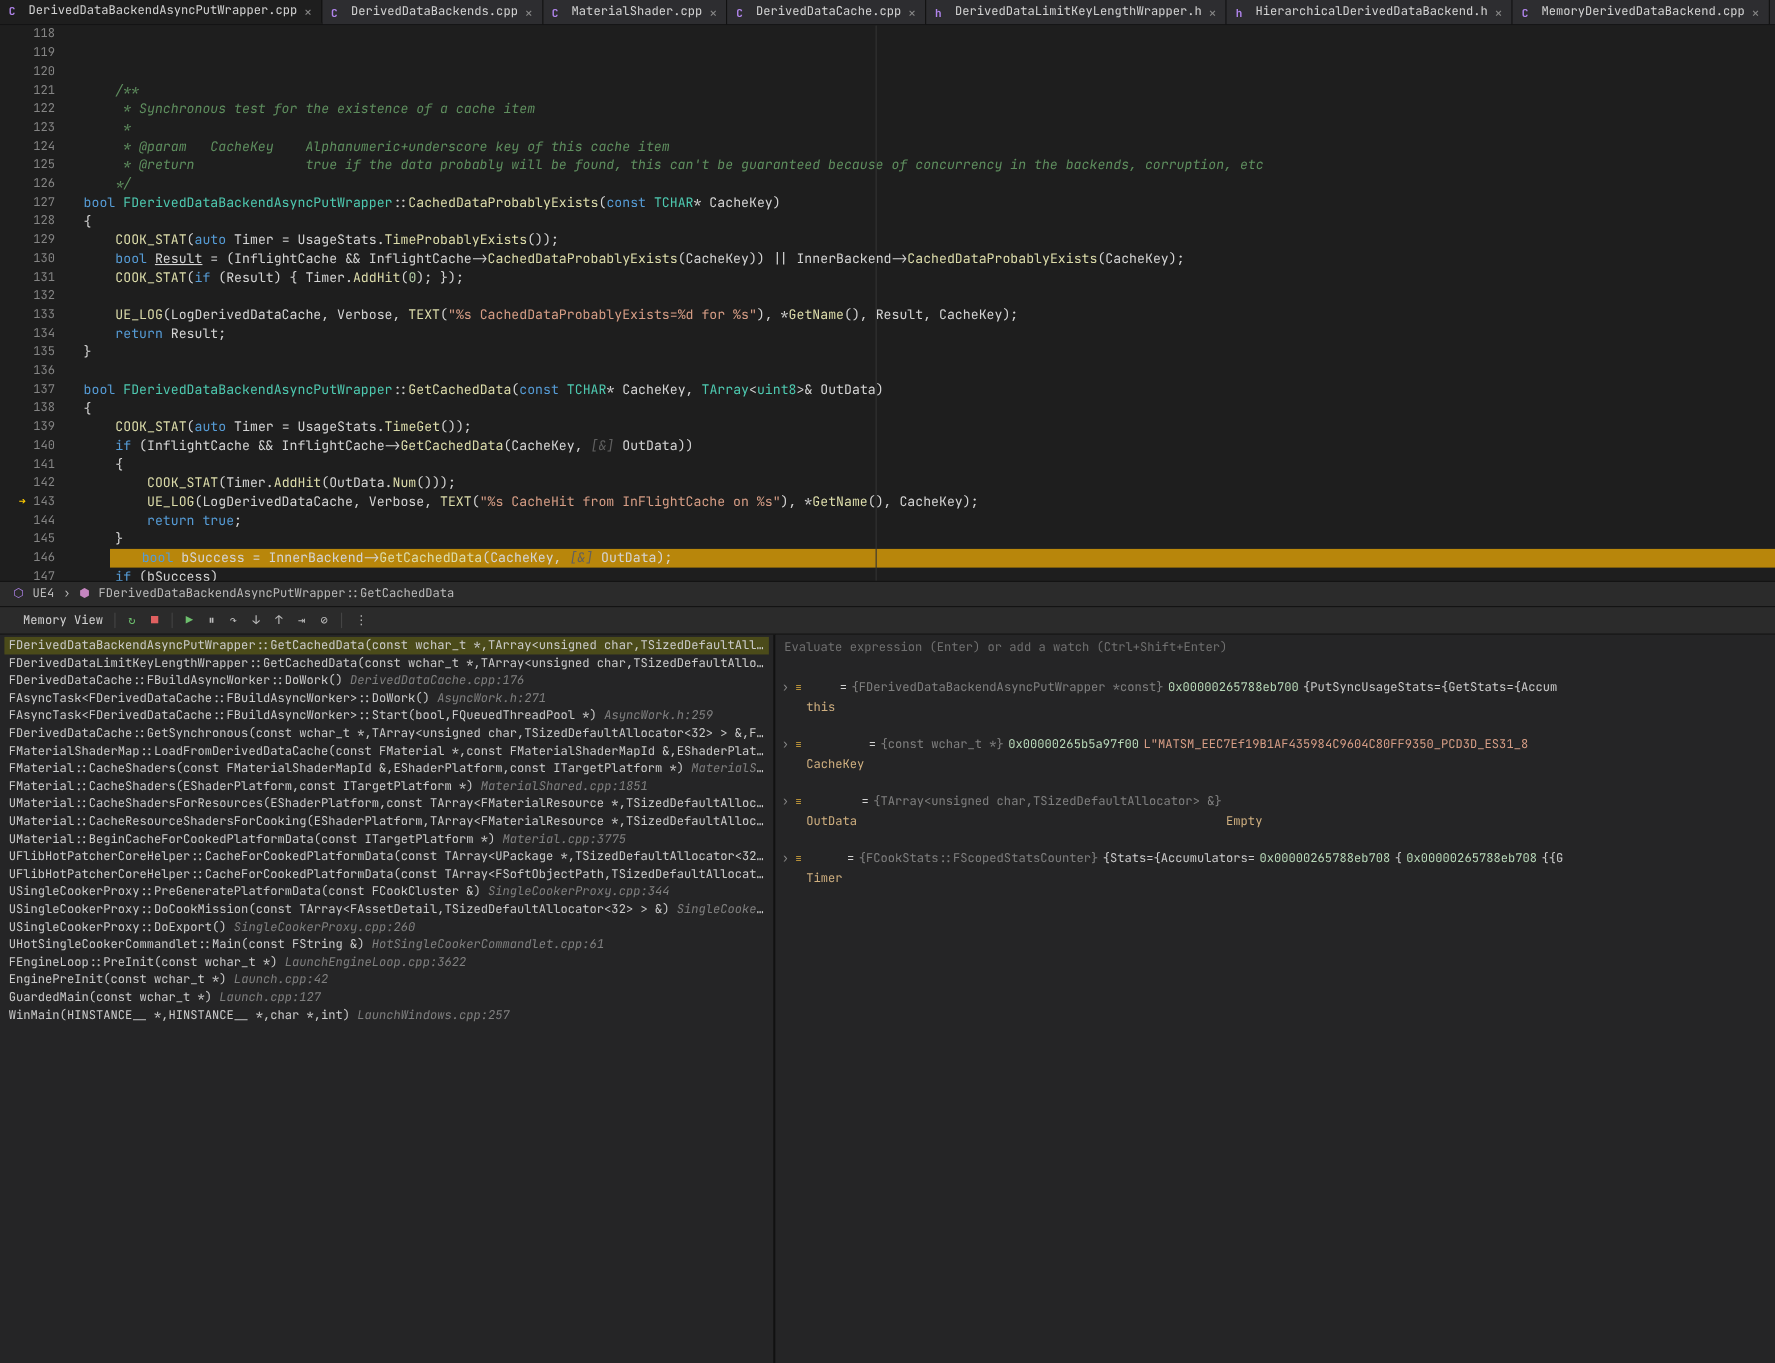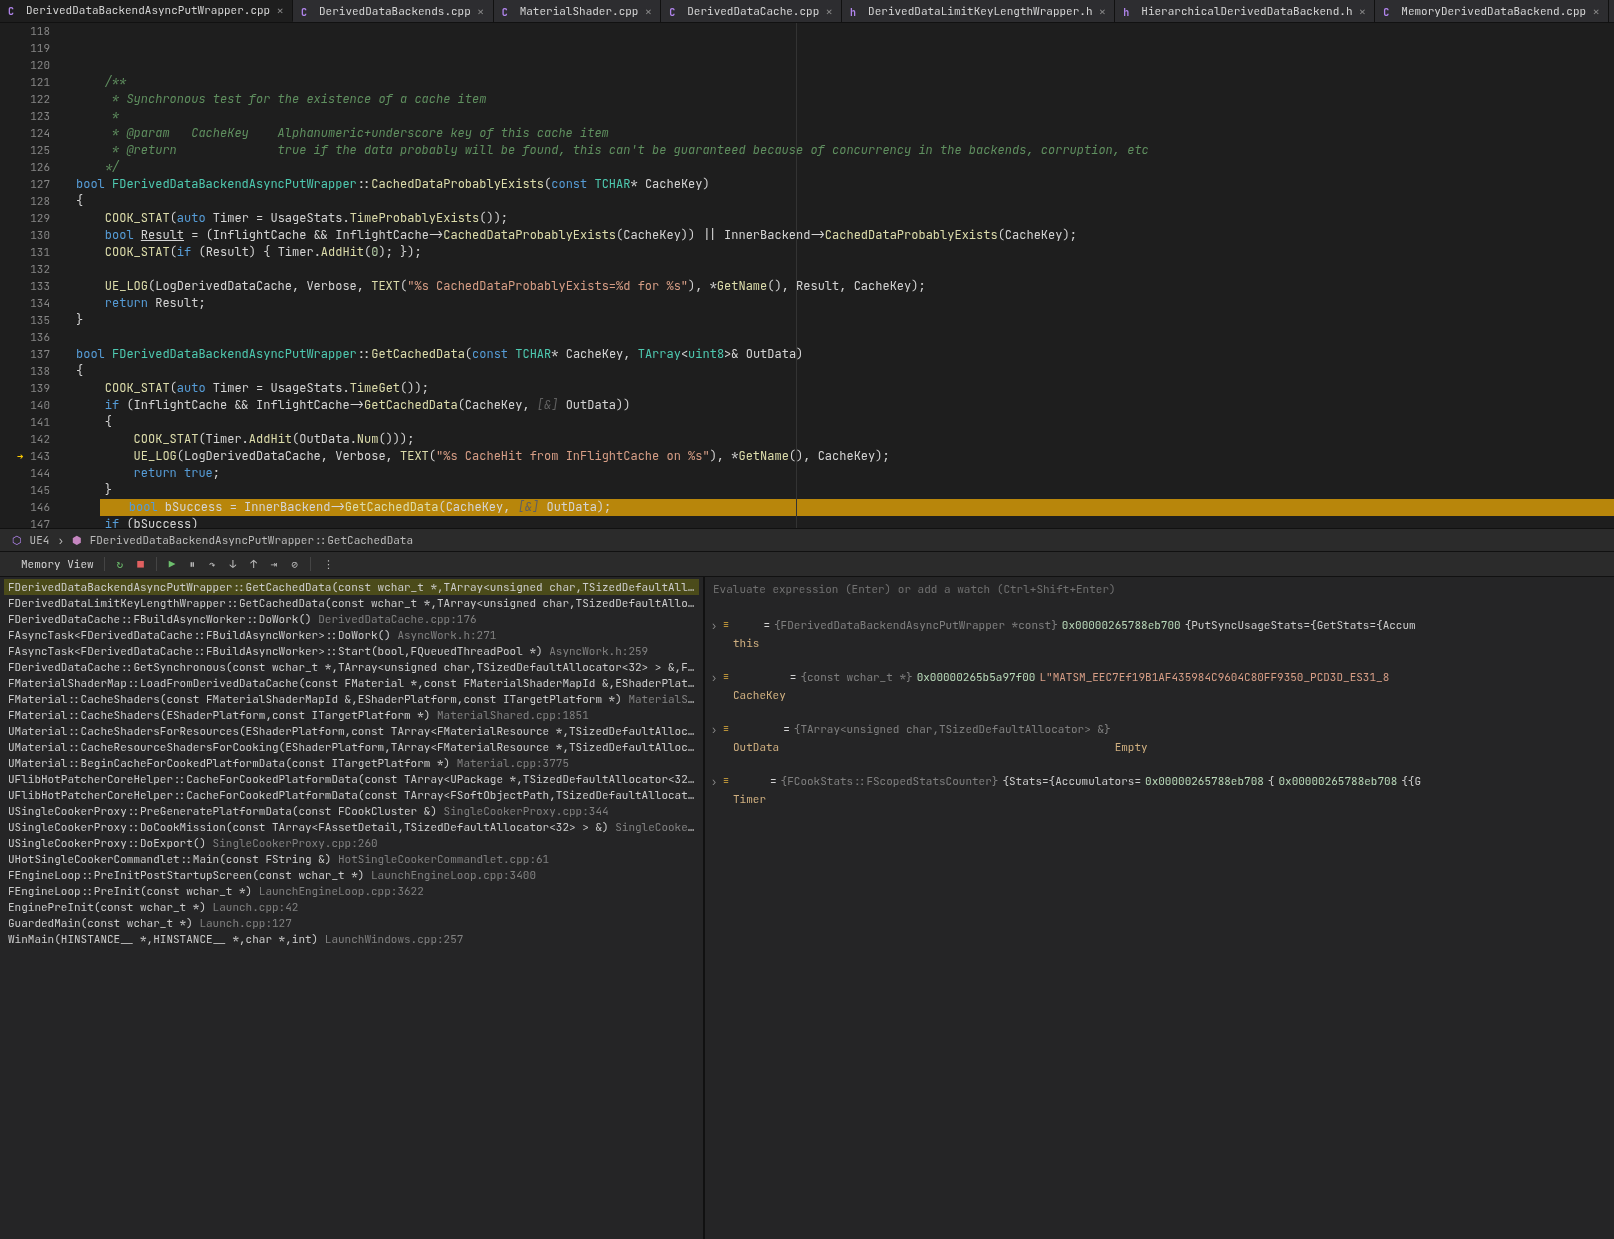--- a/index.html
+++ b/index.html
@@ -149,21 +149,21 @@
     border-right: 2px solid #111;
   }
   .callstack .frame {
     white-space: nowrap;
     overflow:hidden;
     text-overflow: ellipsis;
     padding: 0 4px;
   }
   .callstack .frame.active { background: #4b4b1a; }
   .callstack .sig { color: #ccc; }
-  .callstack .src { color: #808080; }
+  .callstack .src { color: #808080; font-style:italic; }
 
   .watch-panel {
     flex:1;
     background:#252526;
     font-size:11px;
     line-height:16px;
     padding-top:2px;
     overflow:hidden;
   }
   .watch-hint {
@@ -304,21 +304,20 @@
       <div class="frame"><span class="sig">FMaterial::CacheShaders(EShaderPlatform,const ITargetPlatform *)</span> <span class="src">MaterialShared.cpp:1851</span></div>
       <div class="frame"><span class="sig">UMaterial::CacheShadersForResources(EShaderPlatform,const TArray&lt;FMaterialResource *,TSizedDefaultAllocator&lt;32&gt; &gt; &amp;,const ITargetPlatform *)</span> </div>
       <div class="frame"><span class="sig">UMaterial::CacheResourceShadersForCooking(EShaderPlatform,TArray&lt;FMaterialResource *,TSizedDefaultAllocator&lt;32&gt; &gt; &amp;,const ITargetPlatform *)</span> </div>
       <div class="frame"><span class="sig">UMaterial::BeginCacheForCookedPlatformData(const ITargetPlatform *)</span> <span class="src">Material.cpp:3775</span></div>
       <div class="frame"><span class="sig">UFlibHotPatcherCoreHelper::CacheForCookedPlatformData(const TArray&lt;UPackage *,TSizedDefaultAllocator&lt;32&gt; &gt; &amp;,TArray&lt;ITargetPlatform *,TSizedDe</span></div>
       <div class="frame"><span class="sig">UFlibHotPatcherCoreHelper::CacheForCookedPlatformData(const TArray&lt;FSoftObjectPath,TSizedDefaultAllocator&lt;32&gt; &gt; &amp;,TArray&lt;ITargetPlatform *,TSiz</span></div>
       <div class="frame"><span class="sig">USingleCookerProxy::PreGeneratePlatformData(const FCookCluster &amp;)</span> <span class="src">SingleCookerProxy.cpp:344</span></div>
       <div class="frame"><span class="sig">USingleCookerProxy::DoCookMission(const TArray&lt;FAssetDetail,TSizedDefaultAllocator&lt;32&gt; &gt; &amp;)</span> <span class="src">SingleCookerProxy.cpp:126</span></div>
       <div class="frame"><span class="sig">USingleCookerProxy::DoExport()</span> <span class="src">SingleCookerProxy.cpp:260</span></div>
       <div class="frame"><span class="sig">UHotSingleCookerCommandlet::Main(const FString &amp;)</span> <span class="src">HotSingleCookerCommandlet.cpp:61</span></div>
-      <div class="frame"><span class="sig">FEngineLoop::PreInitPostStartupScreen(const wchar_t *)</span> <span class="src">LaunchEngineLoop.cpp:3400</span></div>
       <div class="frame"><span class="sig">FEngineLoop::PreInit(const wchar_t *)</span> <span class="src">LaunchEngineLoop.cpp:3622</span></div>
       <div class="frame"><span class="sig">EnginePreInit(const wchar_t *)</span> <span class="src">Launch.cpp:42</span></div>
       <div class="frame"><span class="sig">GuardedMain(const wchar_t *)</span> <span class="src">Launch.cpp:127</span></div>
       <div class="frame"><span class="sig">WinMain(HINSTANCE__ *,HINSTANCE__ *,char *,int)</span> <span class="src">LaunchWindows.cpp:257</span></div>
     </div>
   <div class="watch-panel">
     <div class="watch-hint">Evaluate expression (Enter) or add a watch (Ctrl+Shift+Enter)</div>
     <div id="watch-rows">
         <div class="watch-row"><span class="tog">›</span><span class="icn">≡</span> <span class="k">this</span> = <span class="t">{FDerivedDataBackendAsyncPutWrapper *const}</span> <span class="v">0x00000265788eb700</span> <span class="pl">{PutSyncUsageStats={GetStats={Accum</span></div>
         <div class="watch-row"><span class="tog">›</span><span class="icn">≡</span> <span class="k">CacheKey</span> = <span class="t">{const wchar_t *}</span> <span class="v">0x00000265b5a97f00</span> <span class="str">L"MATSM_EEC7Ef19B1AF435984C9604C80FF9350_PCD3D_ES31_8</span></div>

